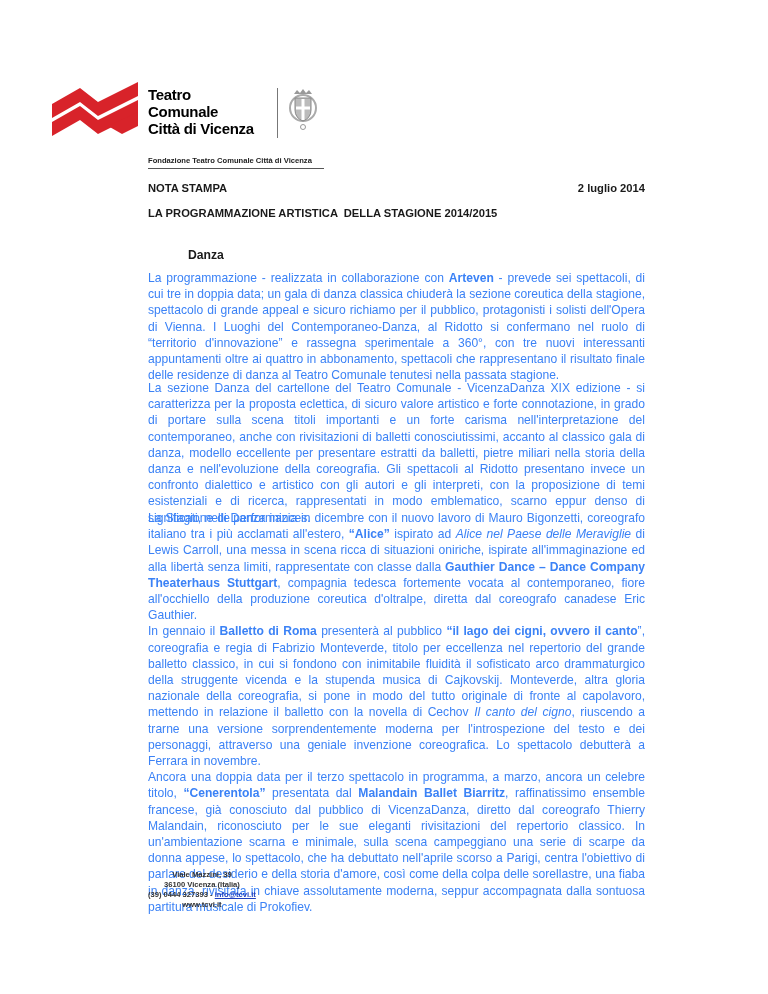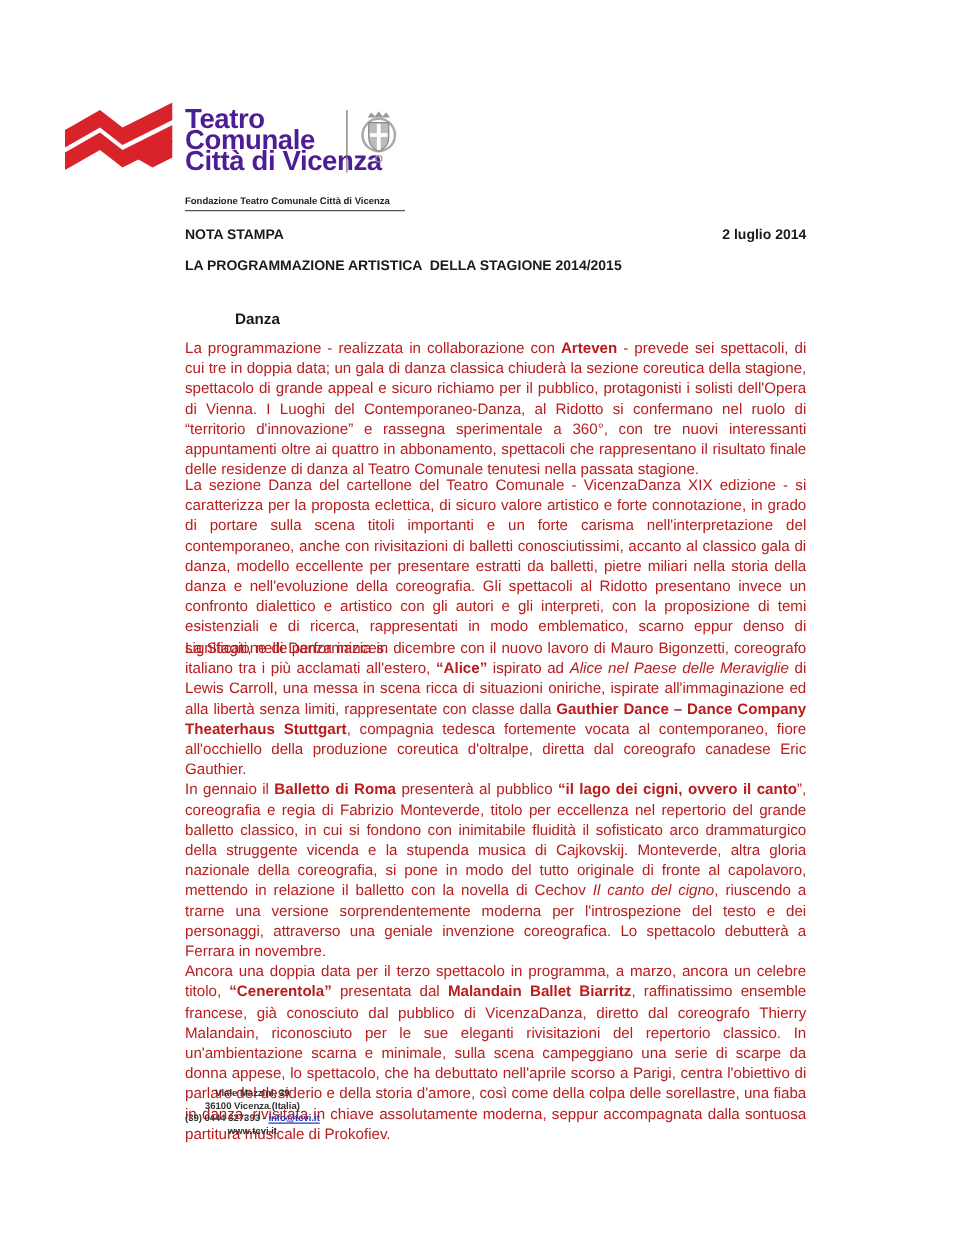--- a/index.html
+++ b/index.html
@@ -1,32 +1,32 @@
 <!DOCTYPE html>
 <html><head>
   <meta charset="utf-8">
   <style>
     html, body { margin: 0; padding: 0; background: #ffffff; }
     body { width: 768px; height: 994px; position: relative; overflow: hidden;
            font-family: "Liberation Sans", sans-serif; color: #1a1a1a; }
     .logo-mark { position: absolute; left: 52px; top: 82px; width: 86px; height: 60px; }
-    .logo-text { position: absolute; left: 148px; top: 86px; font-size: 22px; line-height: 17px;
-                 font-weight: bold; color: #4c1d95; letter-spacing: -0.3px; }
+    .logo-text { position: absolute; left: 148px; top: 86px; font-size: 15px; line-height: 17px;
+                 font-weight: bold; color: #000000; letter-spacing: -0.3px; }
     .logo-text div { white-space: nowrap; }
     .logo-divider { position: absolute; left: 277px; top: 88px; width: 1px; height: 50px; background: #777; }
     .coat { position: absolute; left: 288px; top: 88px; width: 30px; height: 44px; }
     .foundation { position: absolute; left: 148px; top: 156px; font-size: 7.6px; font-weight: bold; color: #222; }
     .foundation-line { position: absolute; left: 148px; top: 168px; width: 176px; height: 1px; background: #555; }
     .header-row { position: absolute; left: 148px; top: 182px; width: 497px; font-size: 11.2px; font-weight: bold; }
     .header-row .left { position: absolute; left: 0; top: 0; }
     .header-row .right { position: absolute; right: 0; top: 0; }
     .title { position: absolute; left: 148px; top: 207px; width: 497px; font-size: 11.2px; font-weight: bold; line-height: 13px; }
     .section { position: absolute; left: 148px; top: 248px; font-size: 12.2px; font-weight: bold; padding-left: 40px; }
     .body { position: absolute; left: 148px; width: 497px; font-size: 12.1px; line-height: 16.2px;
-            text-align: justify; color: #b91c1c; }
+            text-align: justify; color: #3b82f6; }
     .body p { margin: 0; }
     .p1 { top: 270px; }
     .p2 { top: 380px; }
     .p3 { top: 510px; }
     b { font-weight: bold; }
     i { font-style: italic; }
     .footer { position: absolute; left: 148px; top: 870px; font-size: 7.6px; line-height: 10px; font-weight: bold; color: #333; text-align: center; }
     .footer a { color: #1f3fbf; text-decoration: underline; }
   </style>
 </head>

